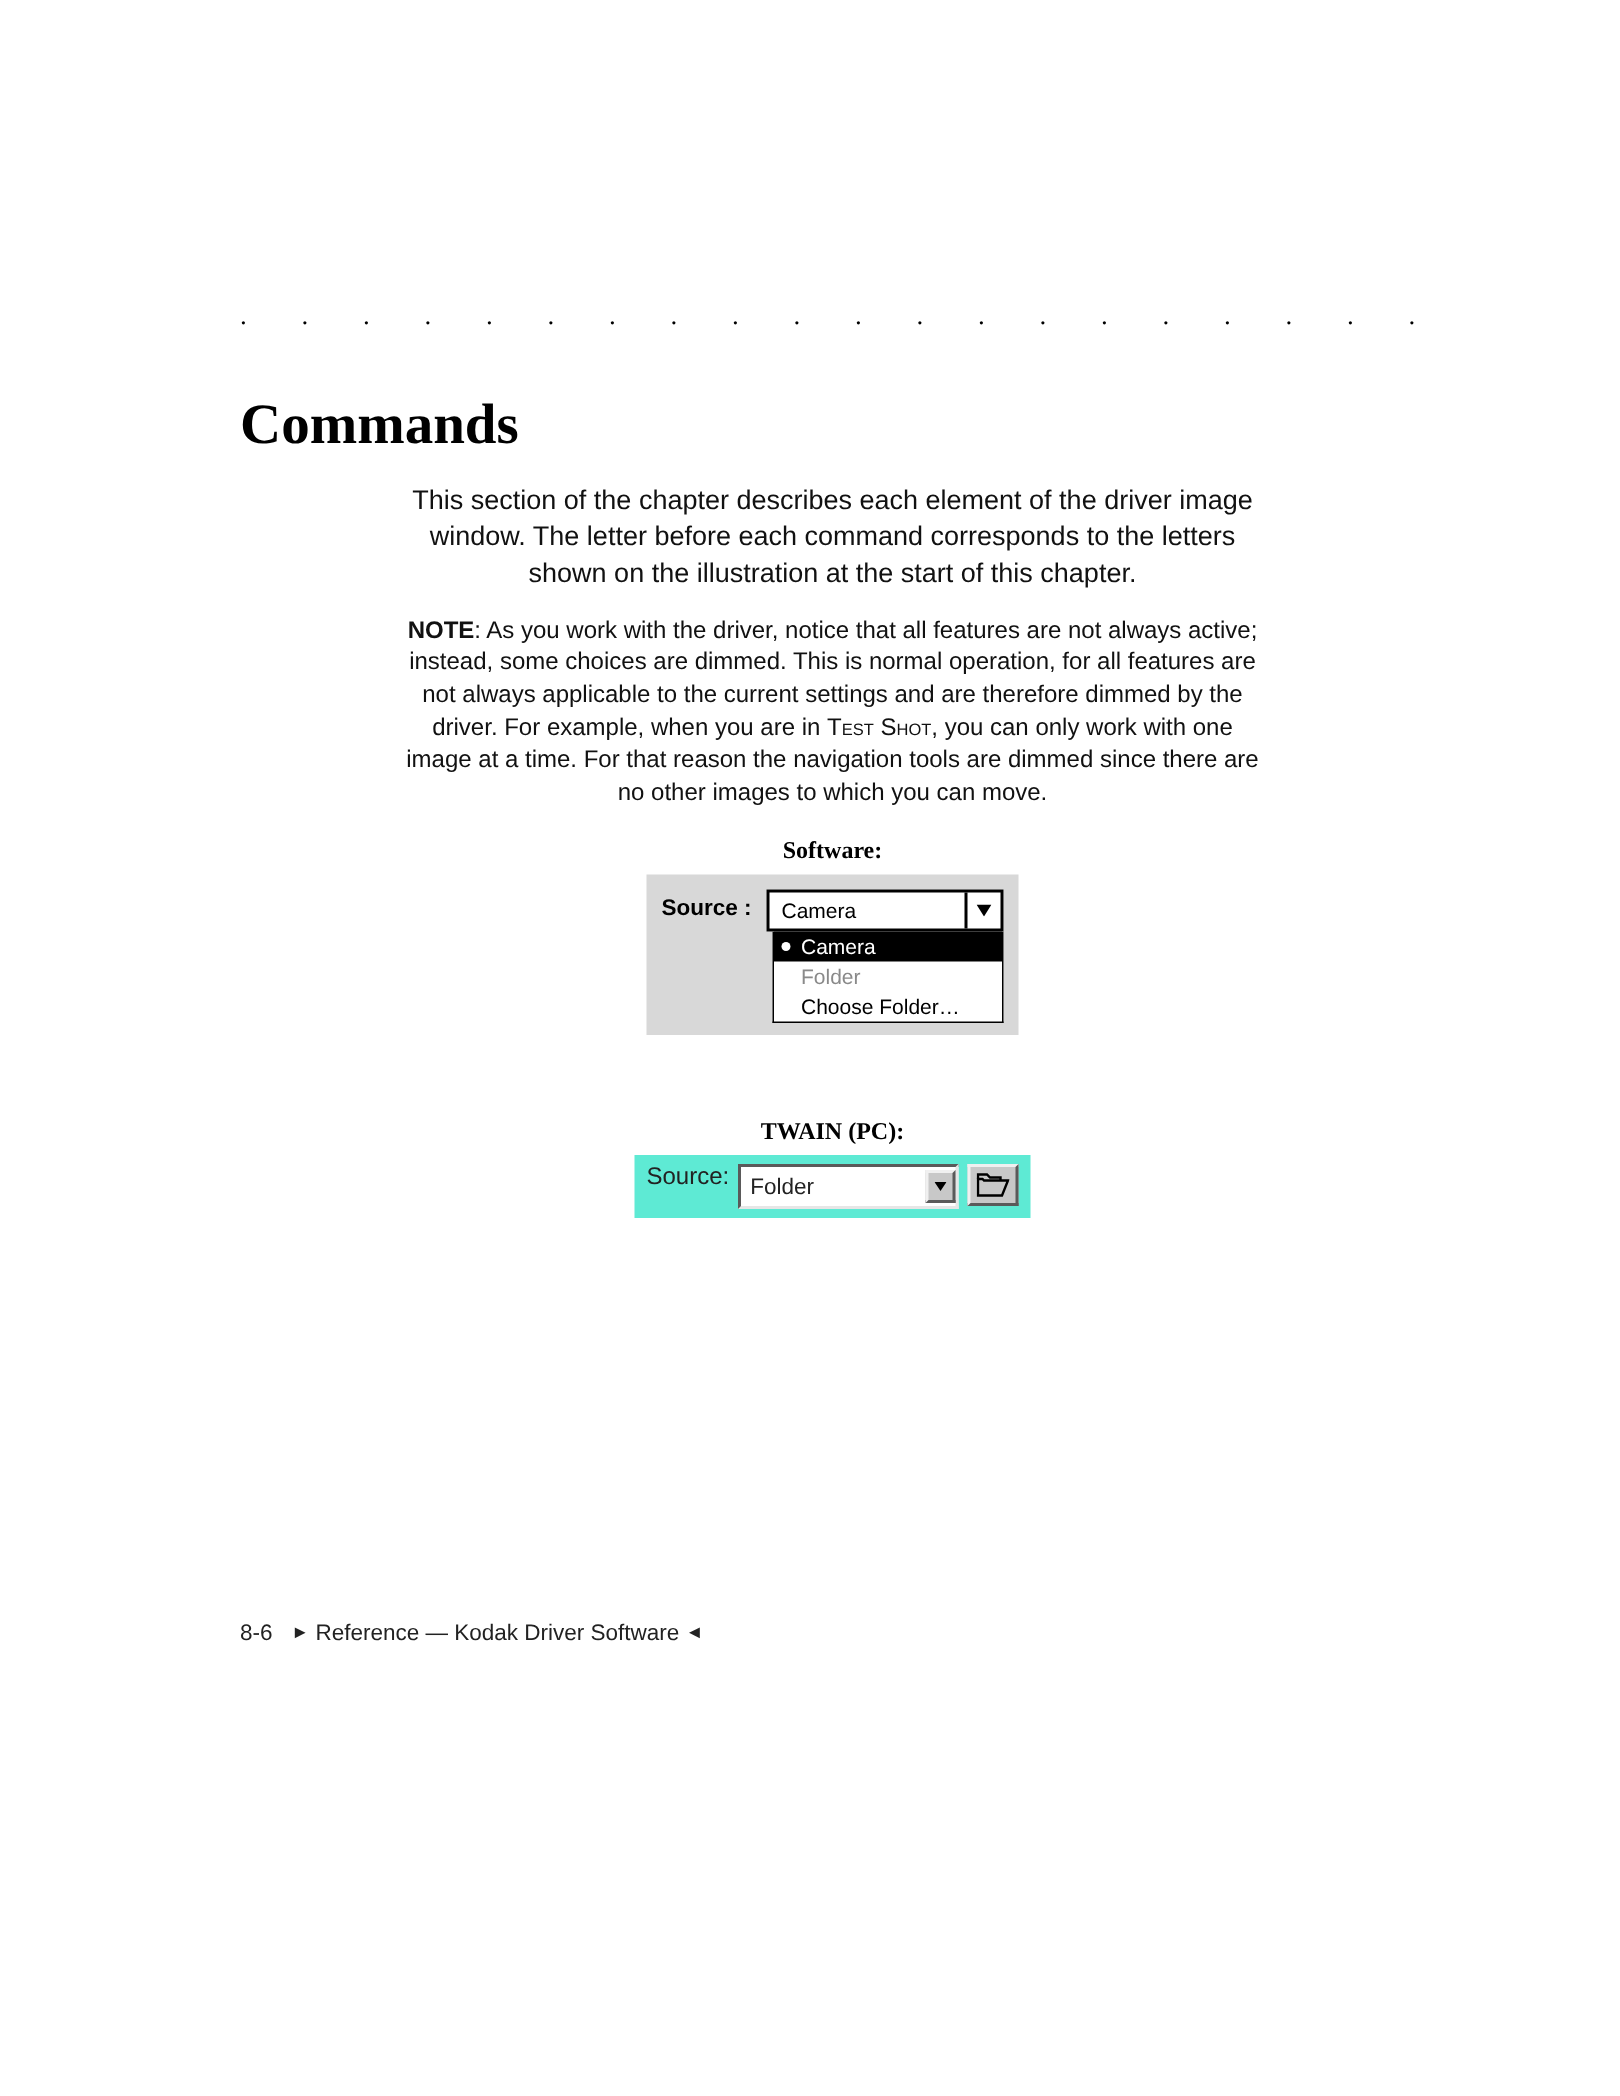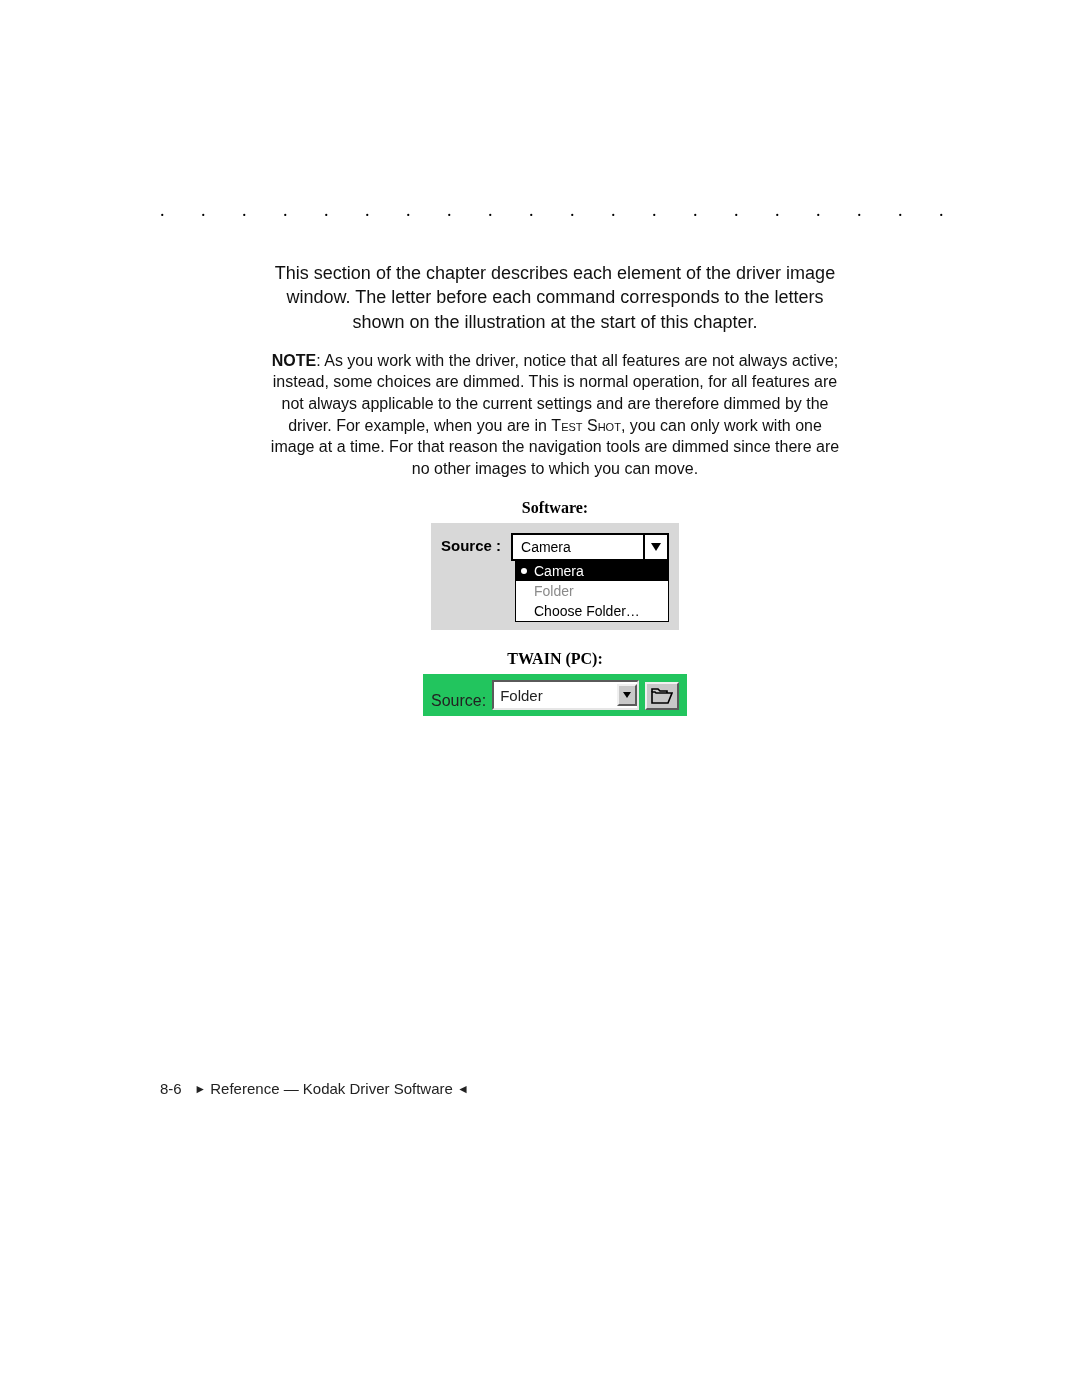--- a/index.html
+++ b/index.html
@@ -78,21 +78,21 @@
     margin-left: 110px;
     max-width: 570px;
   }
 
   
   .mac-widget {
     width: 248px;
     background: #d8d8d8;
     padding: 10px 10px 8px 10px;
     box-sizing: border-box;
-    margin-bottom: 16px;
+    margin-bottom: 52px;
   }
   .mac-row1 {
     display: flex;
     align-items: flex-start;
     gap: 10px;
   }
   .mac-label {
     font-family: Geneva, "Lucida Grande", Arial, sans-serif;
     font-weight: bold;
     font-size: 15px;
@@ -144,25 +144,25 @@
     left: 5px; top: 7px;
     width: 6px; height: 6px;
     background: #fff;
     border-radius: 50%;
   }
   .mac-menu .item.dim { color: #8a8a8a; }
 
   
   .pc-widget {
     width: 264px;
-    background: #22c55e;
+    background: #5eead4;
     padding: 6px 8px;
     box-sizing: border-box;
     display: flex;
-    align-items: flex-end;
+    align-items: flex-start;
     gap: 6px;
     margin-bottom: 20px;
   }
   .pc-label {
     font-family: "MS Sans Serif", Tahoma, Arial, sans-serif;
     font-size: 16px;
     color: #222;
   }
   .pc-combo {
     flex: 1;
@@ -213,20 +213,21 @@
   }
   .footer .tri { font-size: 12px; vertical-align: 1px; }
 </style>
 </head>
 <body>
 
 <div class="page">
 
   <div class="dot-rule">. . . . . . . . . . . . . . . . . . . . . . . . . . . . . .</div>
 
+  <h1 class="section-title">Commands</h1>
 
   <div class="body-col">
     <p>This section of the chapter describes each element of the driver image window. The letter before each command corresponds to the letters shown on the illustration at the start of this chapter.</p>
 
     <p class="note">
       <span class="note-label">NOTE</span><span>: As you work with the driver, notice that all features are not always active; instead, some choices are dimmed. This is normal operation, for all features are not always applicable to the current settings and are therefore dimmed by the driver. For example, when you are in </span><span class="small-caps">Test Shot</span><span>, you can only work with one image at a time. For that reason the navigation tools are dimmed since there are no other images to which you can move.</span>
     </p>
   </div>
 
 

